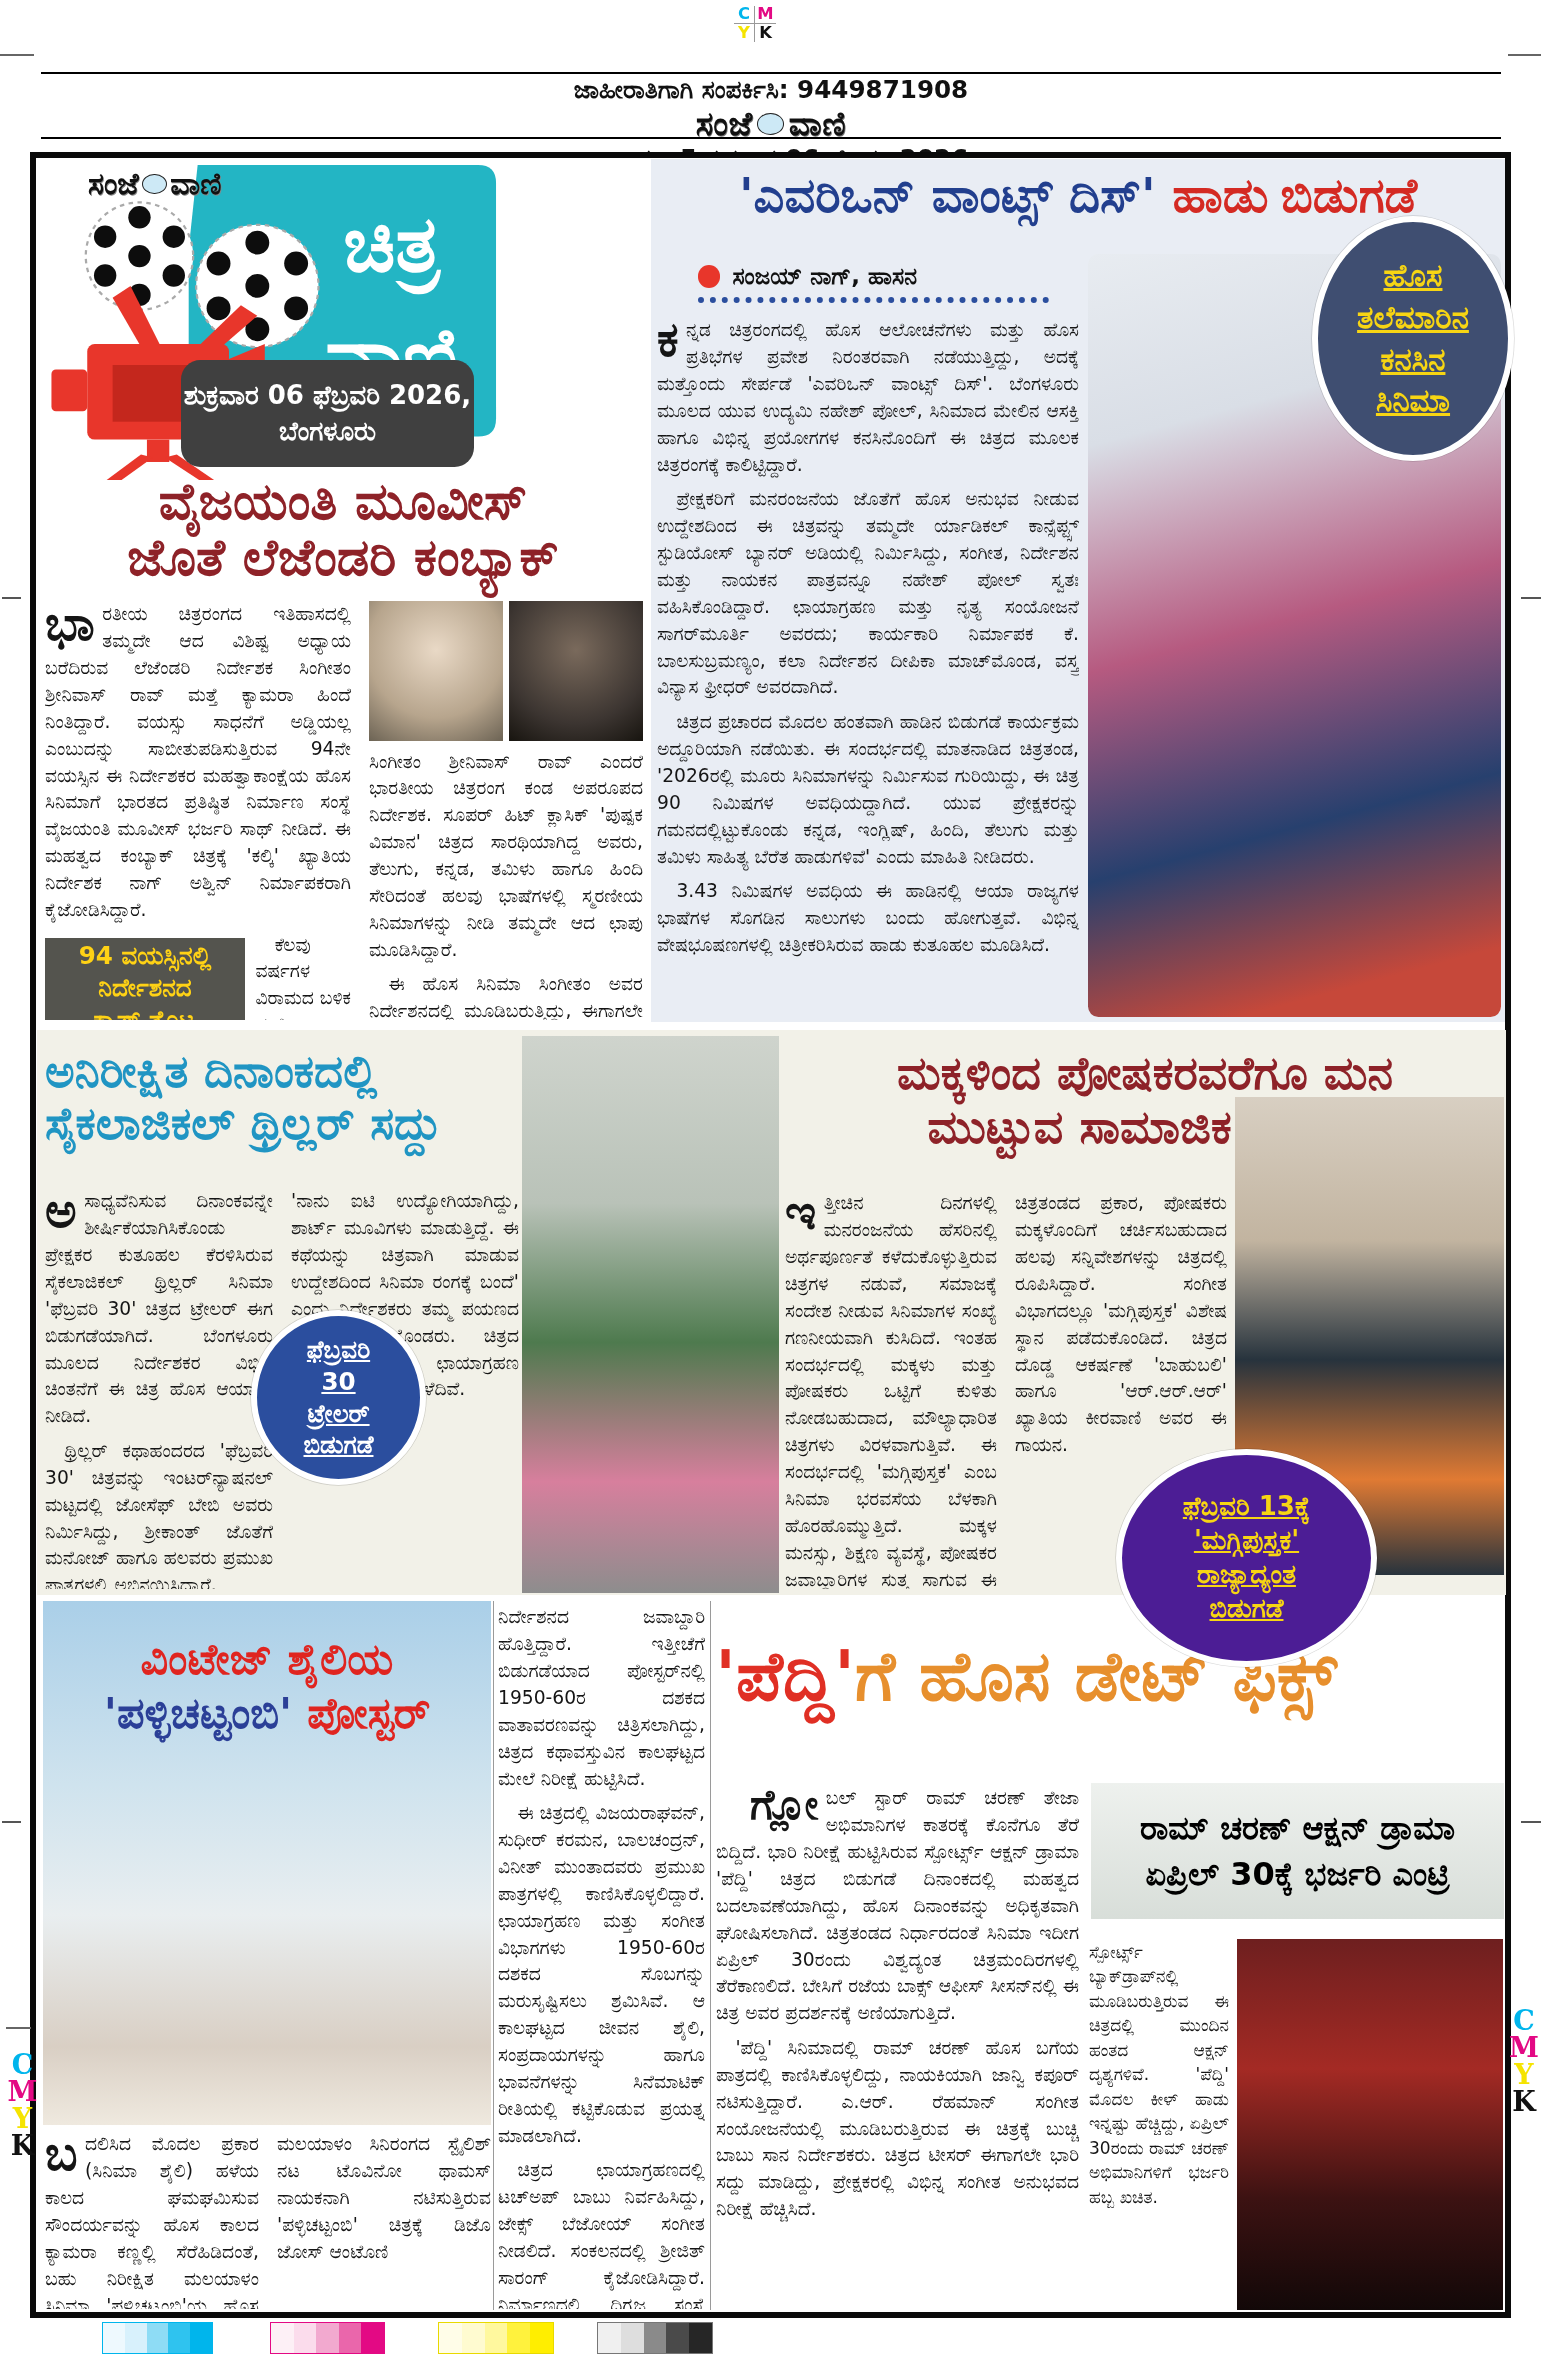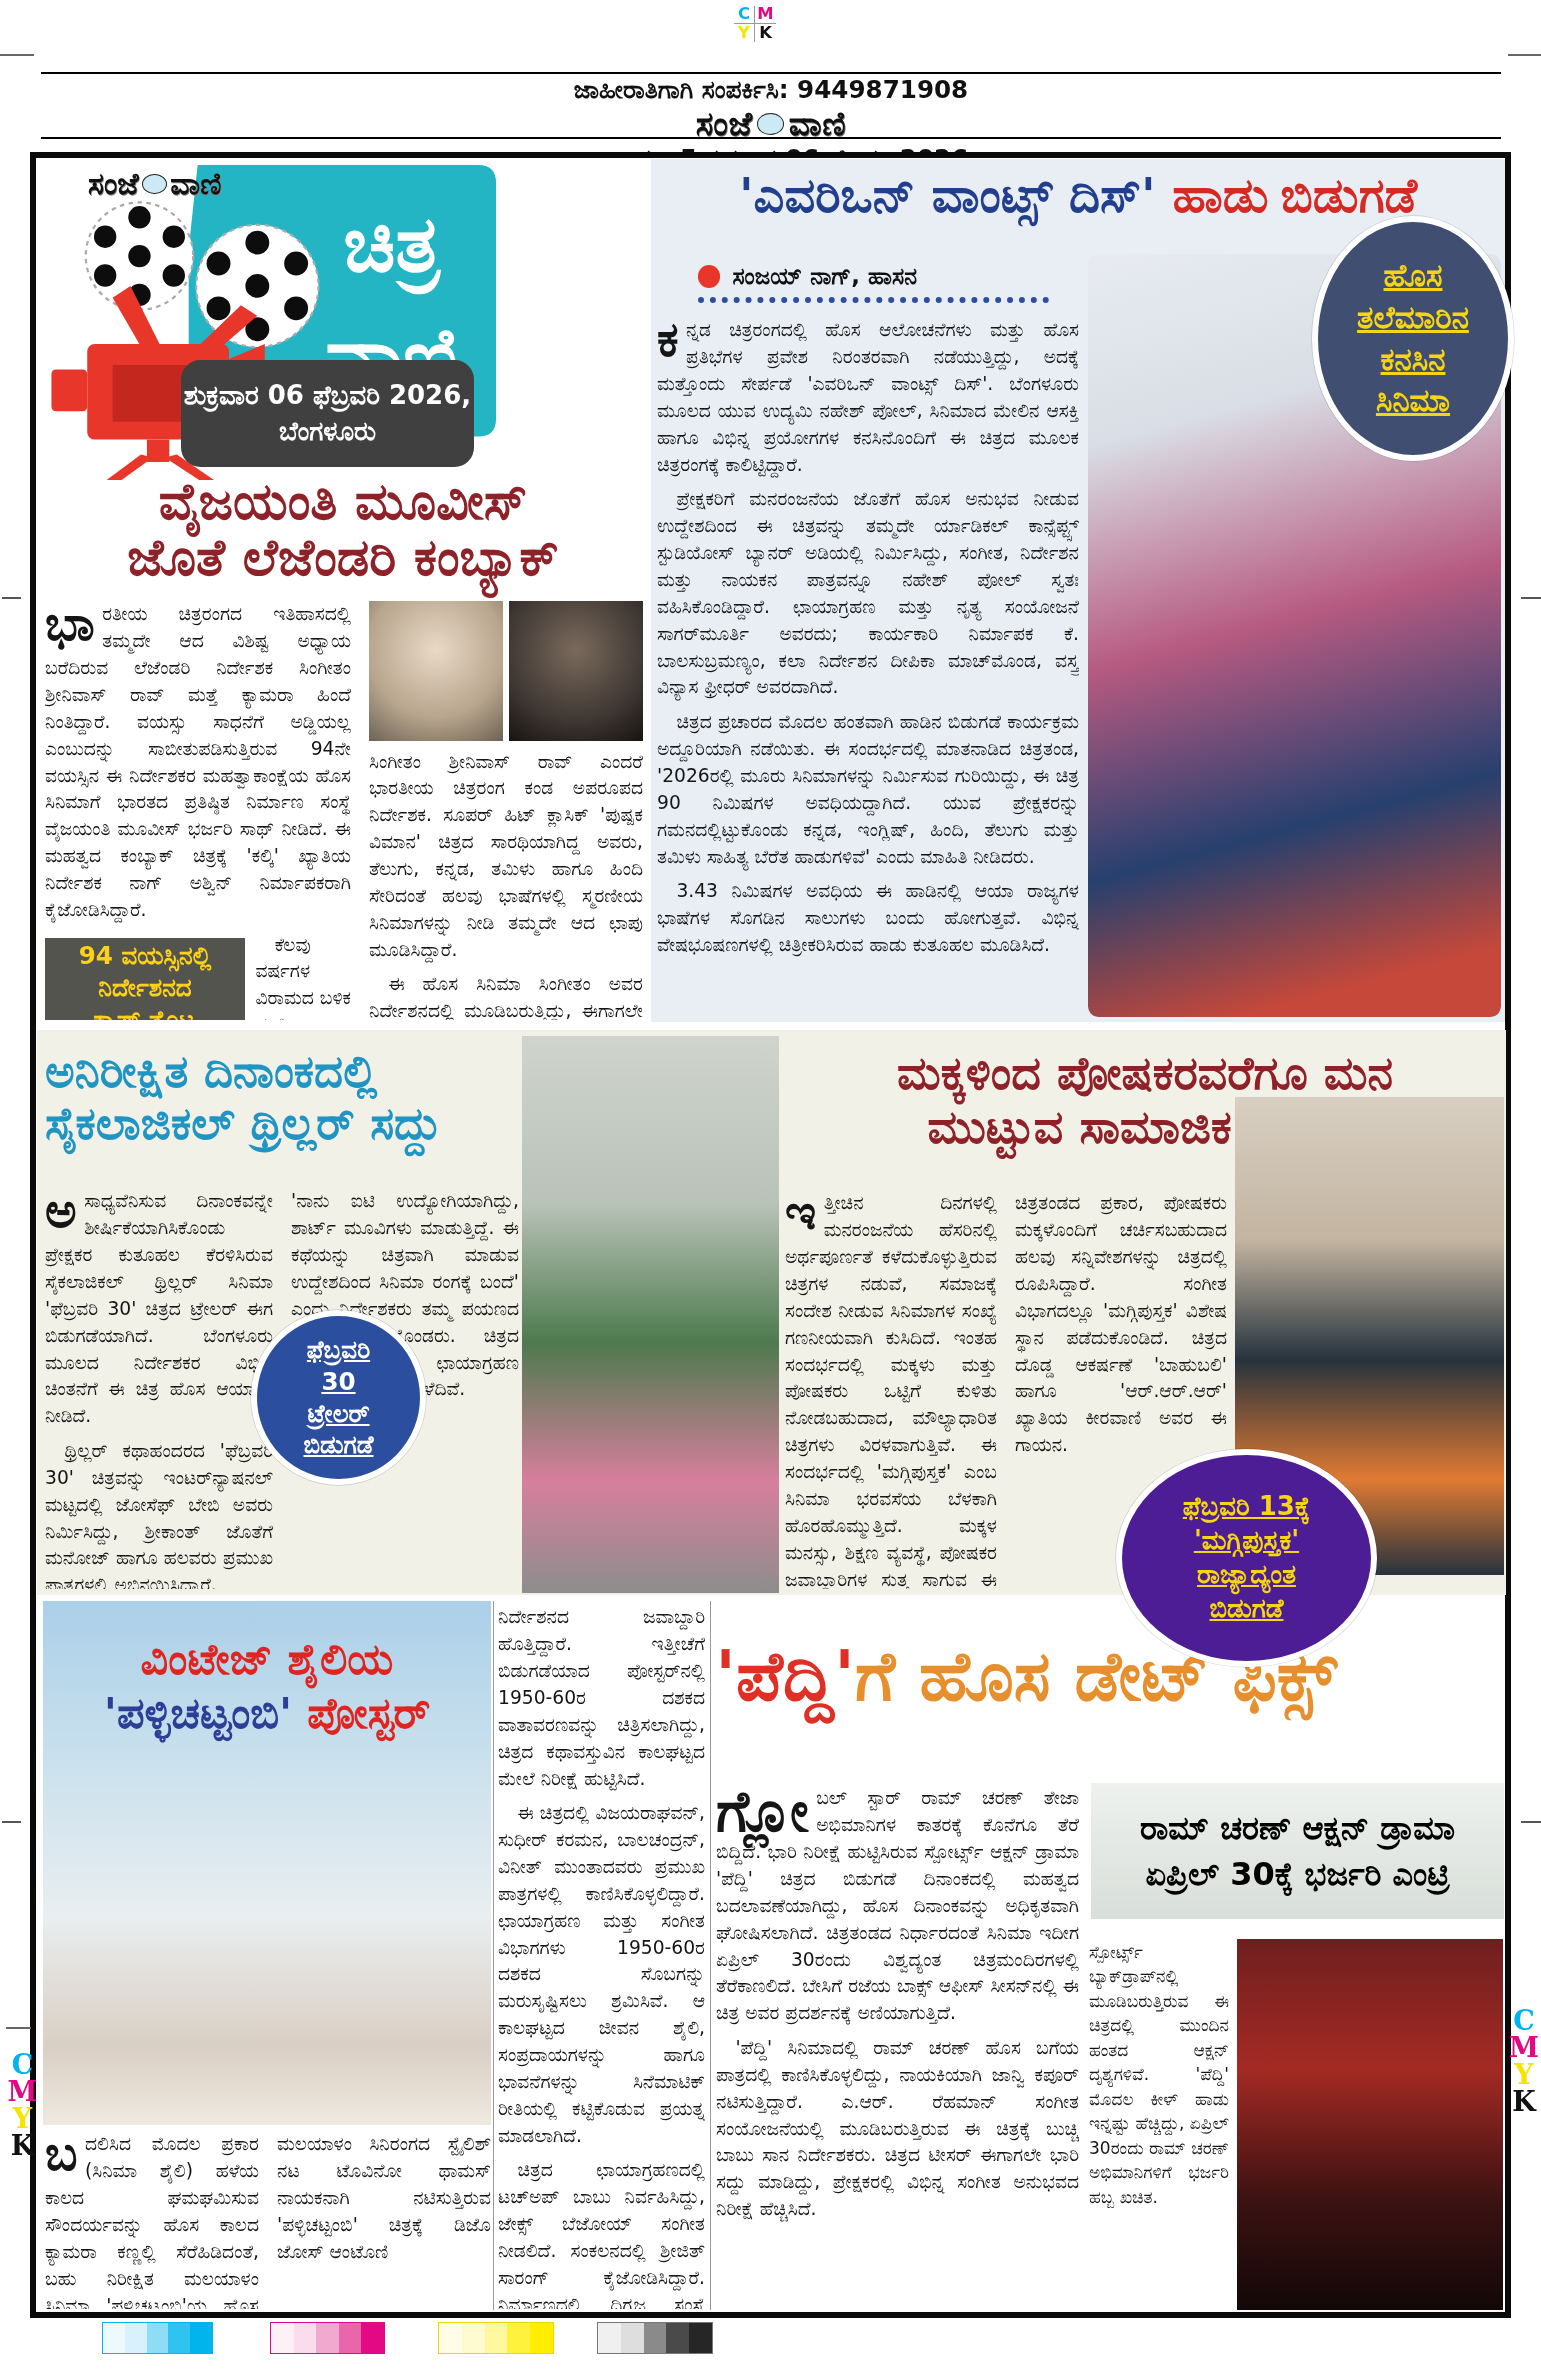--- a/index.html
+++ b/index.html
@@ -313,21 +313,21 @@
   <div class="vrule" style="left:493px;top:1601px;height:709px;"></div>
   <div class="vrule" style="left:710px;top:1601px;height:709px;"></div>
 
   <div class="abs h-peddi">
     <span class="red">'ಪೆದ್ದಿ'</span><span class="orange">ಗೆ ಹೊಸ ಡೇಟ್ ಫಿಕ್ಸ್</span>
   </div>
   <div class="abs subhead-box">ರಾಮ್ ಚರಣ್ ಆಕ್ಷನ್ ಡ್ರಾಮಾ
 ಏಪ್ರಿಲ್ 30ಕ್ಕೆ ಭರ್ಜರಿ ಎಂಟ್ರಿ</div>
   <div class="abs body-text" style="left:716px;top:1785px;width:363px;height:522px;overflow:hidden;">
     <p class="first">
-      <span class="dc" style="font-size:57px;">ಗ್ಲೋ</span>
+      <span class="dc" style="font-size:42px;margin-left:34px;">ಗ್ಲೋ</span>
       <span>ಬಲ್ ಸ್ಟಾರ್ ರಾಮ್ ಚರಣ್ ತೇಜಾ ಅಭಿಮಾನಿಗಳ ಕಾತರಕ್ಕೆ ಕೊನೆಗೂ ತೆರೆ ಬಿದ್ದಿದೆ. ಭಾರಿ ನಿರೀಕ್ಷೆ ಹುಟ್ಟಿಸಿರುವ ಸ್ಪೋರ್ಟ್ಸ್ ಆಕ್ಷನ್ ಡ್ರಾಮಾ 'ಪೆದ್ದಿ' ಚಿತ್ರದ ಬಿಡುಗಡೆ ದಿನಾಂಕದಲ್ಲಿ ಮಹತ್ವದ ಬದಲಾವಣೆಯಾಗಿದ್ದು, ಹೊಸ ದಿನಾಂಕವನ್ನು ಅಧಿಕೃತವಾಗಿ ಘೋಷಿಸಲಾಗಿದೆ. ಚಿತ್ರತಂಡದ ನಿರ್ಧಾರದಂತೆ ಸಿನಿಮಾ ಇದೀಗ ಏಪ್ರಿಲ್ 30ರಂದು ವಿಶ್ವದ್ಯಂತ ಚಿತ್ರಮಂದಿರಗಳಲ್ಲಿ ತೆರೆಕಾಣಲಿದೆ. ಬೇಸಿಗೆ ರಜೆಯ ಬಾಕ್ಸ್ ಆಫೀಸ್ ಸೀಸನ್‌ನಲ್ಲಿ ಈ ಚಿತ್ರ ಅವರ ಪ್ರದರ್ಶನಕ್ಕೆ ಅಣಿಯಾಗುತ್ತಿದೆ.</span>
     </p>
     <p>'ಪೆದ್ದಿ' ಸಿನಿಮಾದಲ್ಲಿ ರಾಮ್ ಚರಣ್ ಹೊಸ ಬಗೆಯ ಪಾತ್ರದಲ್ಲಿ ಕಾಣಿಸಿಕೊಳ್ಳಲಿದ್ದು, ನಾಯಕಿಯಾಗಿ ಜಾನ್ವಿ ಕಪೂರ್ ನಟಿಸುತ್ತಿದ್ದಾರೆ. ಎ.ಆರ್. ರೆಹಮಾನ್ ಸಂಗೀತ ಸಂಯೋಜನೆಯಲ್ಲಿ ಮೂಡಿಬರುತ್ತಿರುವ ಈ ಚಿತ್ರಕ್ಕೆ ಬುಚ್ಚಿ ಬಾಬು ಸಾನ ನಿರ್ದೇಶಕರು. ಚಿತ್ರದ ಟೀಸರ್ ಈಗಾಗಲೇ ಭಾರಿ ಸದ್ದು ಮಾಡಿದ್ದು, ಪ್ರೇಕ್ಷಕರಲ್ಲಿ ವಿಭಿನ್ನ ಸಂಗೀತ ಅನುಭವದ ನಿರೀಕ್ಷೆ ಹೆಚ್ಚಿಸಿದೆ.</p>
   </div>
   <div class="abs body-text" style="left:1089px;top:1940px;width:140px;height:367px;overflow:hidden;font-size:17px;">
     <p class="first">ಸ್ಪೋರ್ಟ್ಸ್ ಬ್ಯಾಕ್‌ಡ್ರಾಪ್‌ನಲ್ಲಿ ಮೂಡಿಬರುತ್ತಿರುವ ಈ ಚಿತ್ರದಲ್ಲಿ ಮುಂದಿನ ಹಂತದ ಆಕ್ಷನ್ ದೃಶ್ಯಗಳಿವೆ. 'ಪೆದ್ದಿ' ಮೊದಲ ಕೀಳ್ ಹಾಡು ಇನ್ನಷ್ಟು ಹೆಚ್ಚಿದ್ದು, ಏಪ್ರಿಲ್ 30ರಂದು ರಾಮ್ ಚರಣ್ ಅಭಿಮಾನಿಗಳಿಗೆ ಭರ್ಜರಿ ಹಬ್ಬ ಖಚಿತ.</p>
   </div>
   <div class="abs photo poster-peddi"></div>
 
   <div class="colorbar" style="left:102px;width:109px;border:0.7px solid #00b5ec;">

